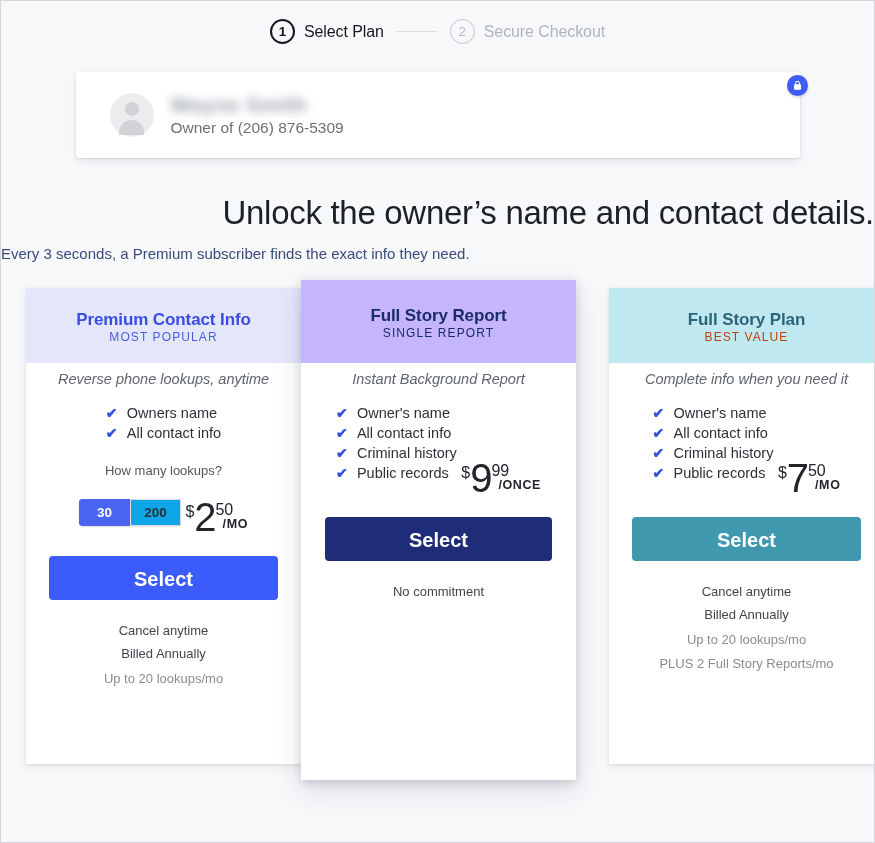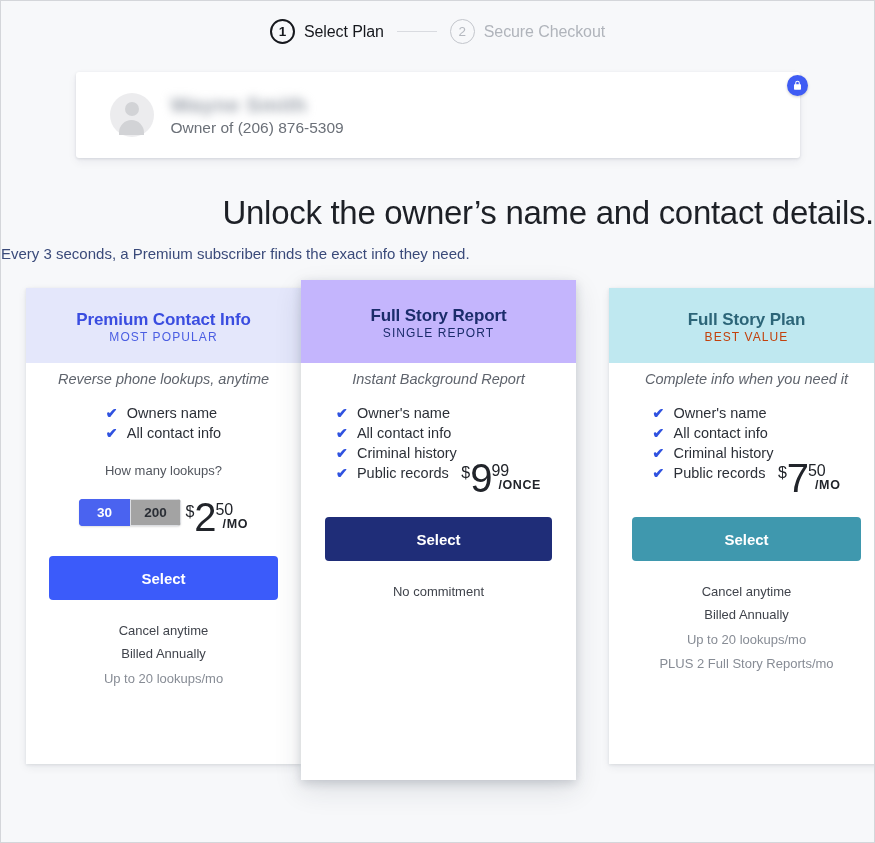--- a/index.html
+++ b/index.html
@@ -252,21 +252,21 @@
     box-shadow: 0 1px 2px rgba(0,0,0,0.13);
   }
   .toggle-opt {
     width: 51px;
     height: 27px;
     display: flex;
     align-items: center;
     justify-content: center;
     font-size: 13.5px;
     font-weight: 700;
-    background: #a3a3a3;
+    background: #0ea5e9;
     color: #2b2f36;
     border: 1px solid #dcdee2;
     box-sizing: border-box;
   }
   .toggle-opt.on {
     background: #4a63f0;
     color: #ffffff;
     border-color: #4a63f0;
   }
 
@@ -303,21 +303,21 @@
   .price-col { display: inline-flex; flex-direction: column; align-items: flex-start; }
 
   .select-btn {
     display: block;
     width: 229px;
     height: 44px;
     line-height: 44px;
     margin: 22px auto 0;
     border-radius: 4px;
     color: #ffffff;
-    font-size: 15px;
+    font-size: 20px;
     font-weight: 700;
     cursor: pointer;
     border: none;
     font-family: "Liberation Sans", sans-serif;
   }
   .c1 .select-btn { background: #3b5bfa; }
   .center .select-btn { background: #1f2d78; width: 227px; }
   .c3 .select-btn { background: #3f98ae; }
 
   .foot {

